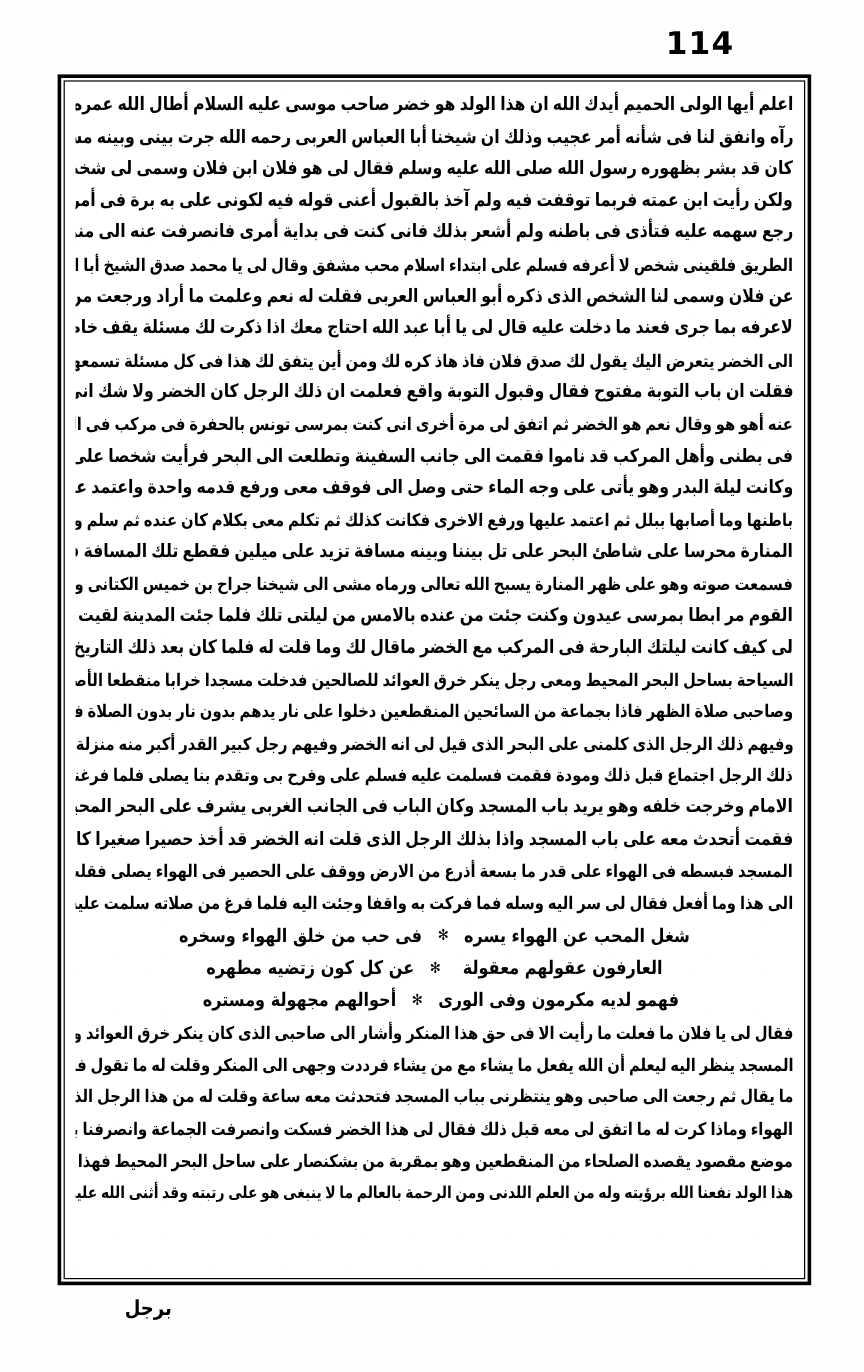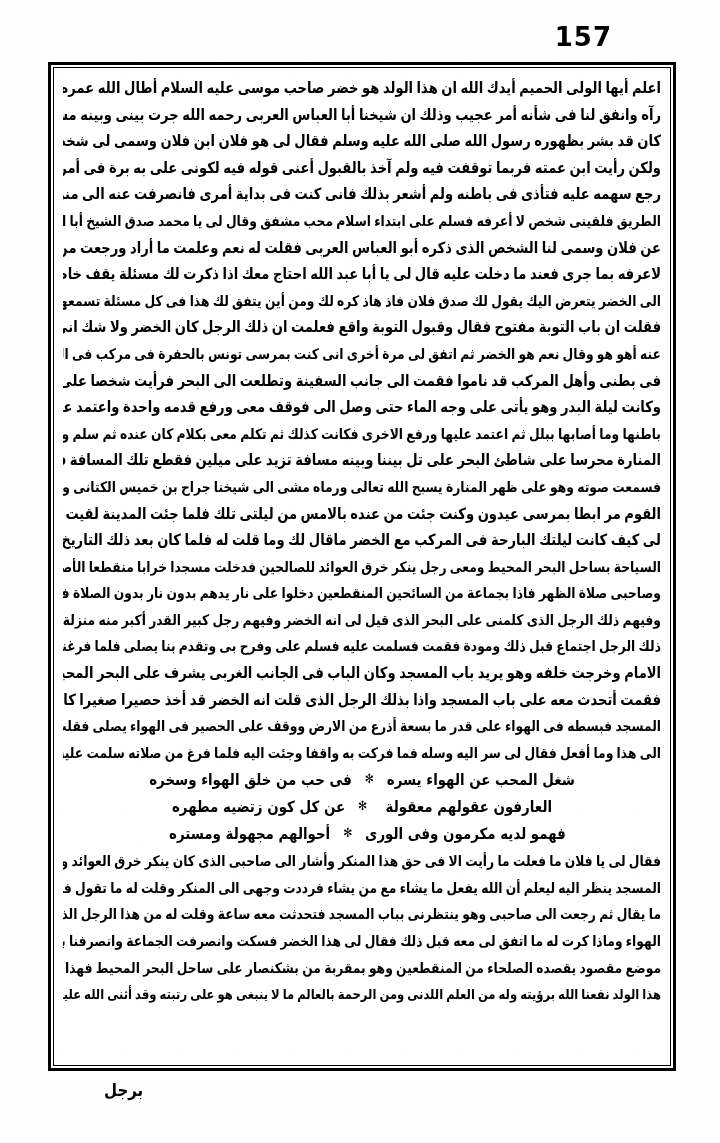--- a/index.html
+++ b/index.html
@@ -136,21 +136,21 @@
       radial-gradient(circle at 67% 72%, #000 0.5px, transparent 0.6px),
       radial-gradient(circle at 39% 88%, #000 0.4px, transparent 0.5px);
     background-size: 57px 61px, 83px 79px, 41px 47px;
   }
 </style>
 </head>
 <body>
 
 <div id="page-sheet">
 
-  <div id="folio-number">157</div>
+  <div id="folio-number">114</div>
 
   <div id="text-frame">
     <div id="frame-inner">
 
       <div id="text-block">
 
         <div class="ms-line">اعلم أيها الولى الحميم أيدك الله ان هذا الولد هو خضر صاحب موسى عليه السلام أطال الله عمره الى الآن   وقد رأينا من</div>
         <div class="ms-line">رآه وانفق لنا فى شأنه أمر عجيب   وذلك ان شيخنا أبا العباس العربى رحمه الله جرت بينى وبينه مسئلة فى حق شخص</div>
         <div class="ms-line">كان قد بشر بظهوره رسول الله صلى الله عليه وسلم  فقال لى هو فلان ابن فلان وسمى لى شخصا أعرفه باسمه وما رأيته</div>
         <div class="ms-line">ولكن رأيت ابن عمته فربما توقفت فيه ولم آخذ بالقبول أعنى قوله فيه لكونى على به برة فى أمره   ولا شك ان الشيخ</div>

